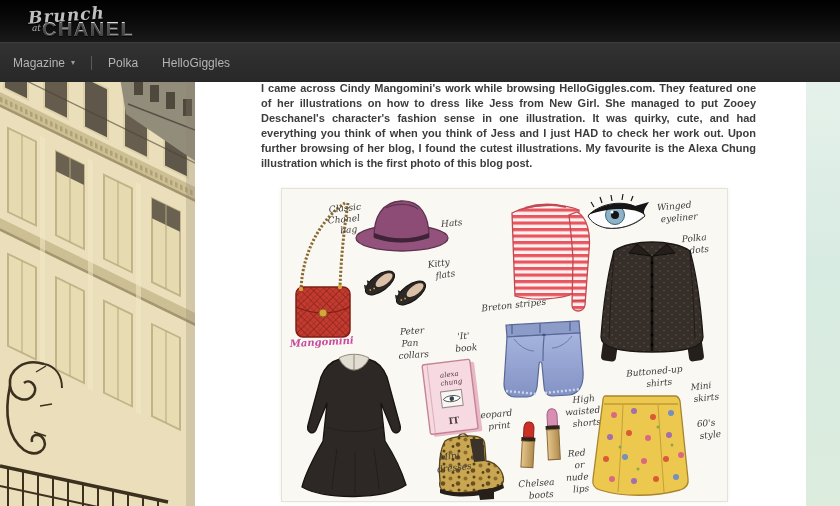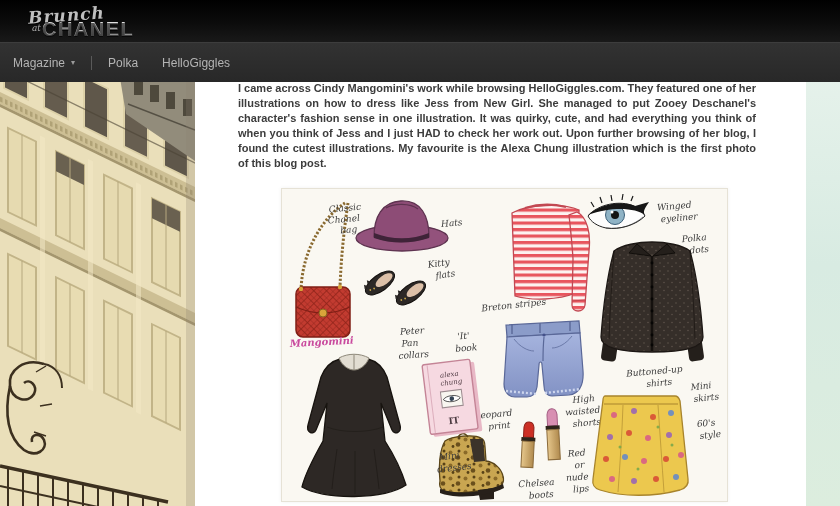--- a/index.html
+++ b/index.html
@@ -32,21 +32,21 @@
   .photo-strip { position:absolute; left:0; top:66px; width:195px; height:440px; }
   .teal-strip  { position:absolute; left:806px; top:66px; width:34px; height:440px;
     background:linear-gradient(180deg,#e6f2eb 0%,#d8ebe2 45%,#dcedde 100%); }
 
   
   .content { position:absolute; left:195px; top:66px; width:611px; height:440px;
     background:#fff;border-radius:18px; }
   .title-clip { height:10px; overflow:hidden; }
   .post-title { font-size:10px; line-height:14px; margin-top:-4px; color:#7a7a7a;
     text-align:center; transform:translateX(30px); }
-  .post-body { margin:5px 50px 0 43px; font-size:11px; font-weight:bold; line-height:15px;
+  .post-body { margin:5px 50px 0 66px; font-size:11px; font-weight:bold; line-height:15px;
     color:#3c3c3c; text-align:justify; }
   .illustration-frame { margin:17px 0 0 86px; width:447px; height:314px;
     background:#faf8f2; border:1px solid #e6e2d6; box-shadow:0 0 4px rgba(0,0,0,.06); }
 
   
   .ill-label { font:italic 9px "DejaVu Serif", serif; fill:#3b3b3b; text-anchor:middle; }
   .ill-sig   { font:italic bold 10px "DejaVu Serif", serif; fill:#c94a9e; }
   .book-author { font:italic 7px "DejaVu Serif", serif; fill:#554048; text-anchor:middle; }
   .book-title  { font:bold 9px "DejaVu Serif", serif; fill:#4a3a40; text-anchor:middle; }
 </style>

